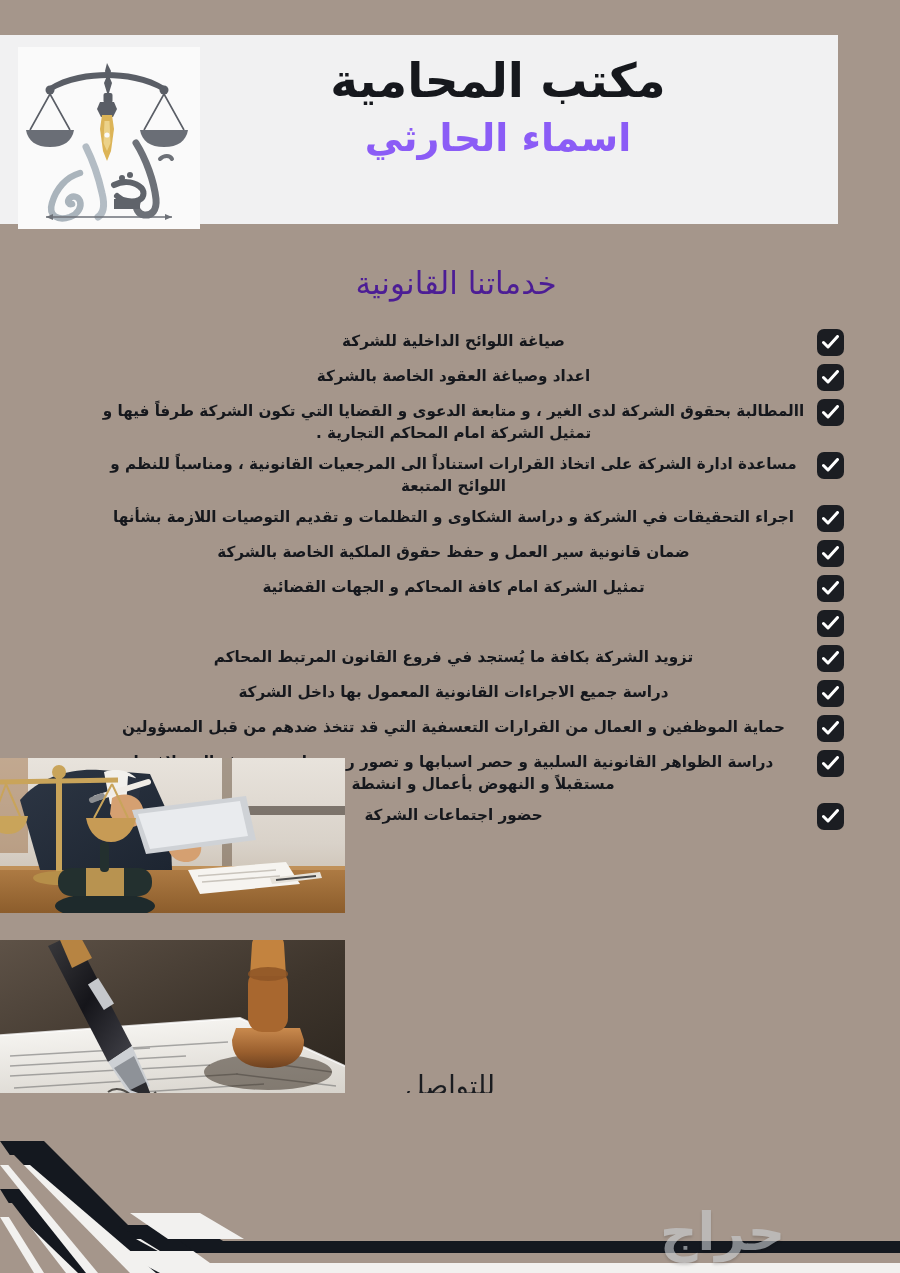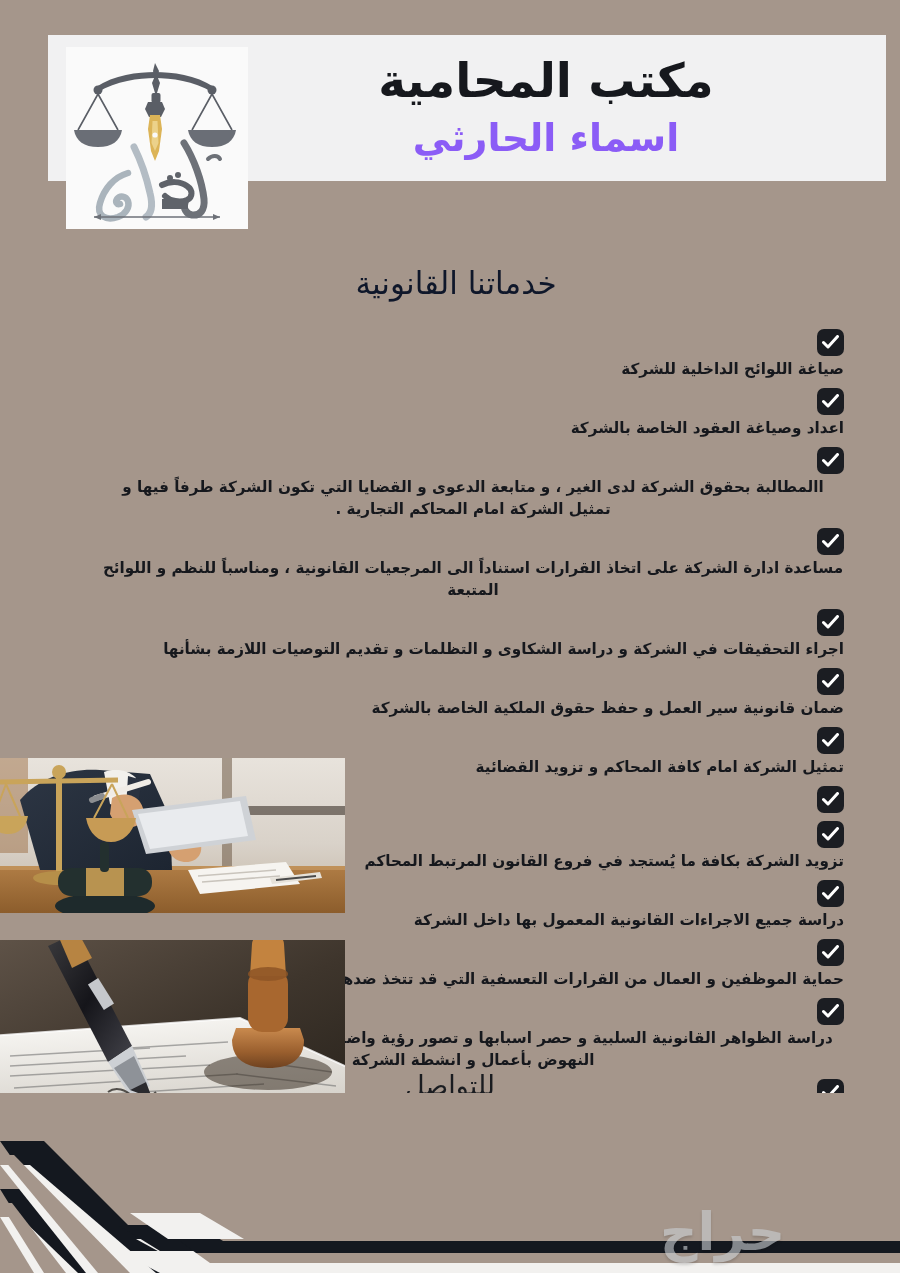--- a/index.html
+++ b/index.html
@@ -15,26 +15,25 @@
     position:absolute;inset:0;
     width:900px;height:1273px;
     background:#a5968b;
     overflow:hidden;
   }
 
   
   .header-band{
     position:absolute;
     left:0;top:35px;
-    width:838px;height:146px;
+    width:838px;height:189px;
     background:#f1f1f2;
     display:flex;
     flex-direction:row-reverse;
     align-items:center;
-    margin-left:48px;
   }
   .logo-box{
     position:absolute;
     left:18px;top:12px;
     width:182px;height:182px;
     background:#fafafa;
     overflow:hidden;
   }
   .logo-box svg{display:block;width:100%;height:100%;}
 
@@ -61,37 +60,37 @@
     margin-top:6px;
     white-space:nowrap;
   }
 
   
   .services-heading{
     position:absolute;
     left:12px;right:0;top:265px;
     text-align:center;
     font-size:31px;
-    color:#0f172a;
+    color:#4c1d95;
     letter-spacing:2px;
     direction:rtl;
     font-weight:400;
   }
 
   
   .list{
     position:absolute;
     right:56px;
     top:328px;
     width:790px;
     direction:rtl;
   }
   .list-item{
     display:flex;
-    flex-direction:column;
+    flex-direction:row;
     align-items:flex-start;
     justify-content:flex-start;
     margin-bottom:7px;
     margin-left:44px;
   }
   .check{
     flex:0 0 auto;
     width:27px;height:27px;
     background:#1b1d22;
     border-radius:7px;
@@ -299,21 +298,21 @@
       </span>
       <span class="item-text">ضمان قانونية سير العمل و حفظ حقوق الملكية الخاصة بالشركة</span>
     </div>
 
     <div class="list-item">
       <span class="check">
         <svg viewBox="0 0 17 15" xmlns="http://www.w3.org/2000/svg">
             <path d="M1.5 7.5 L6 12 L15.5 1.5" stroke="#ffffff" stroke-width="3" fill="none" stroke-linecap="round" stroke-linejoin="round"></path>
           </svg>
       </span>
-      <span class="item-text">تمثيل الشركة امام كافة المحاكم و تزويد القضائية</span>
+      <span class="item-text">تمثيل الشركة امام كافة المحاكم و الجهات القضائية</span>
     </div>
 
     <div class="list-item">
       <span class="check">
         <svg viewBox="0 0 17 15" xmlns="http://www.w3.org/2000/svg">
             <path d="M1.5 7.5 L6 12 L15.5 1.5" stroke="#ffffff" stroke-width="3" fill="none" stroke-linecap="round" stroke-linejoin="round"></path>
           </svg>
       </span>
     </div>
 

